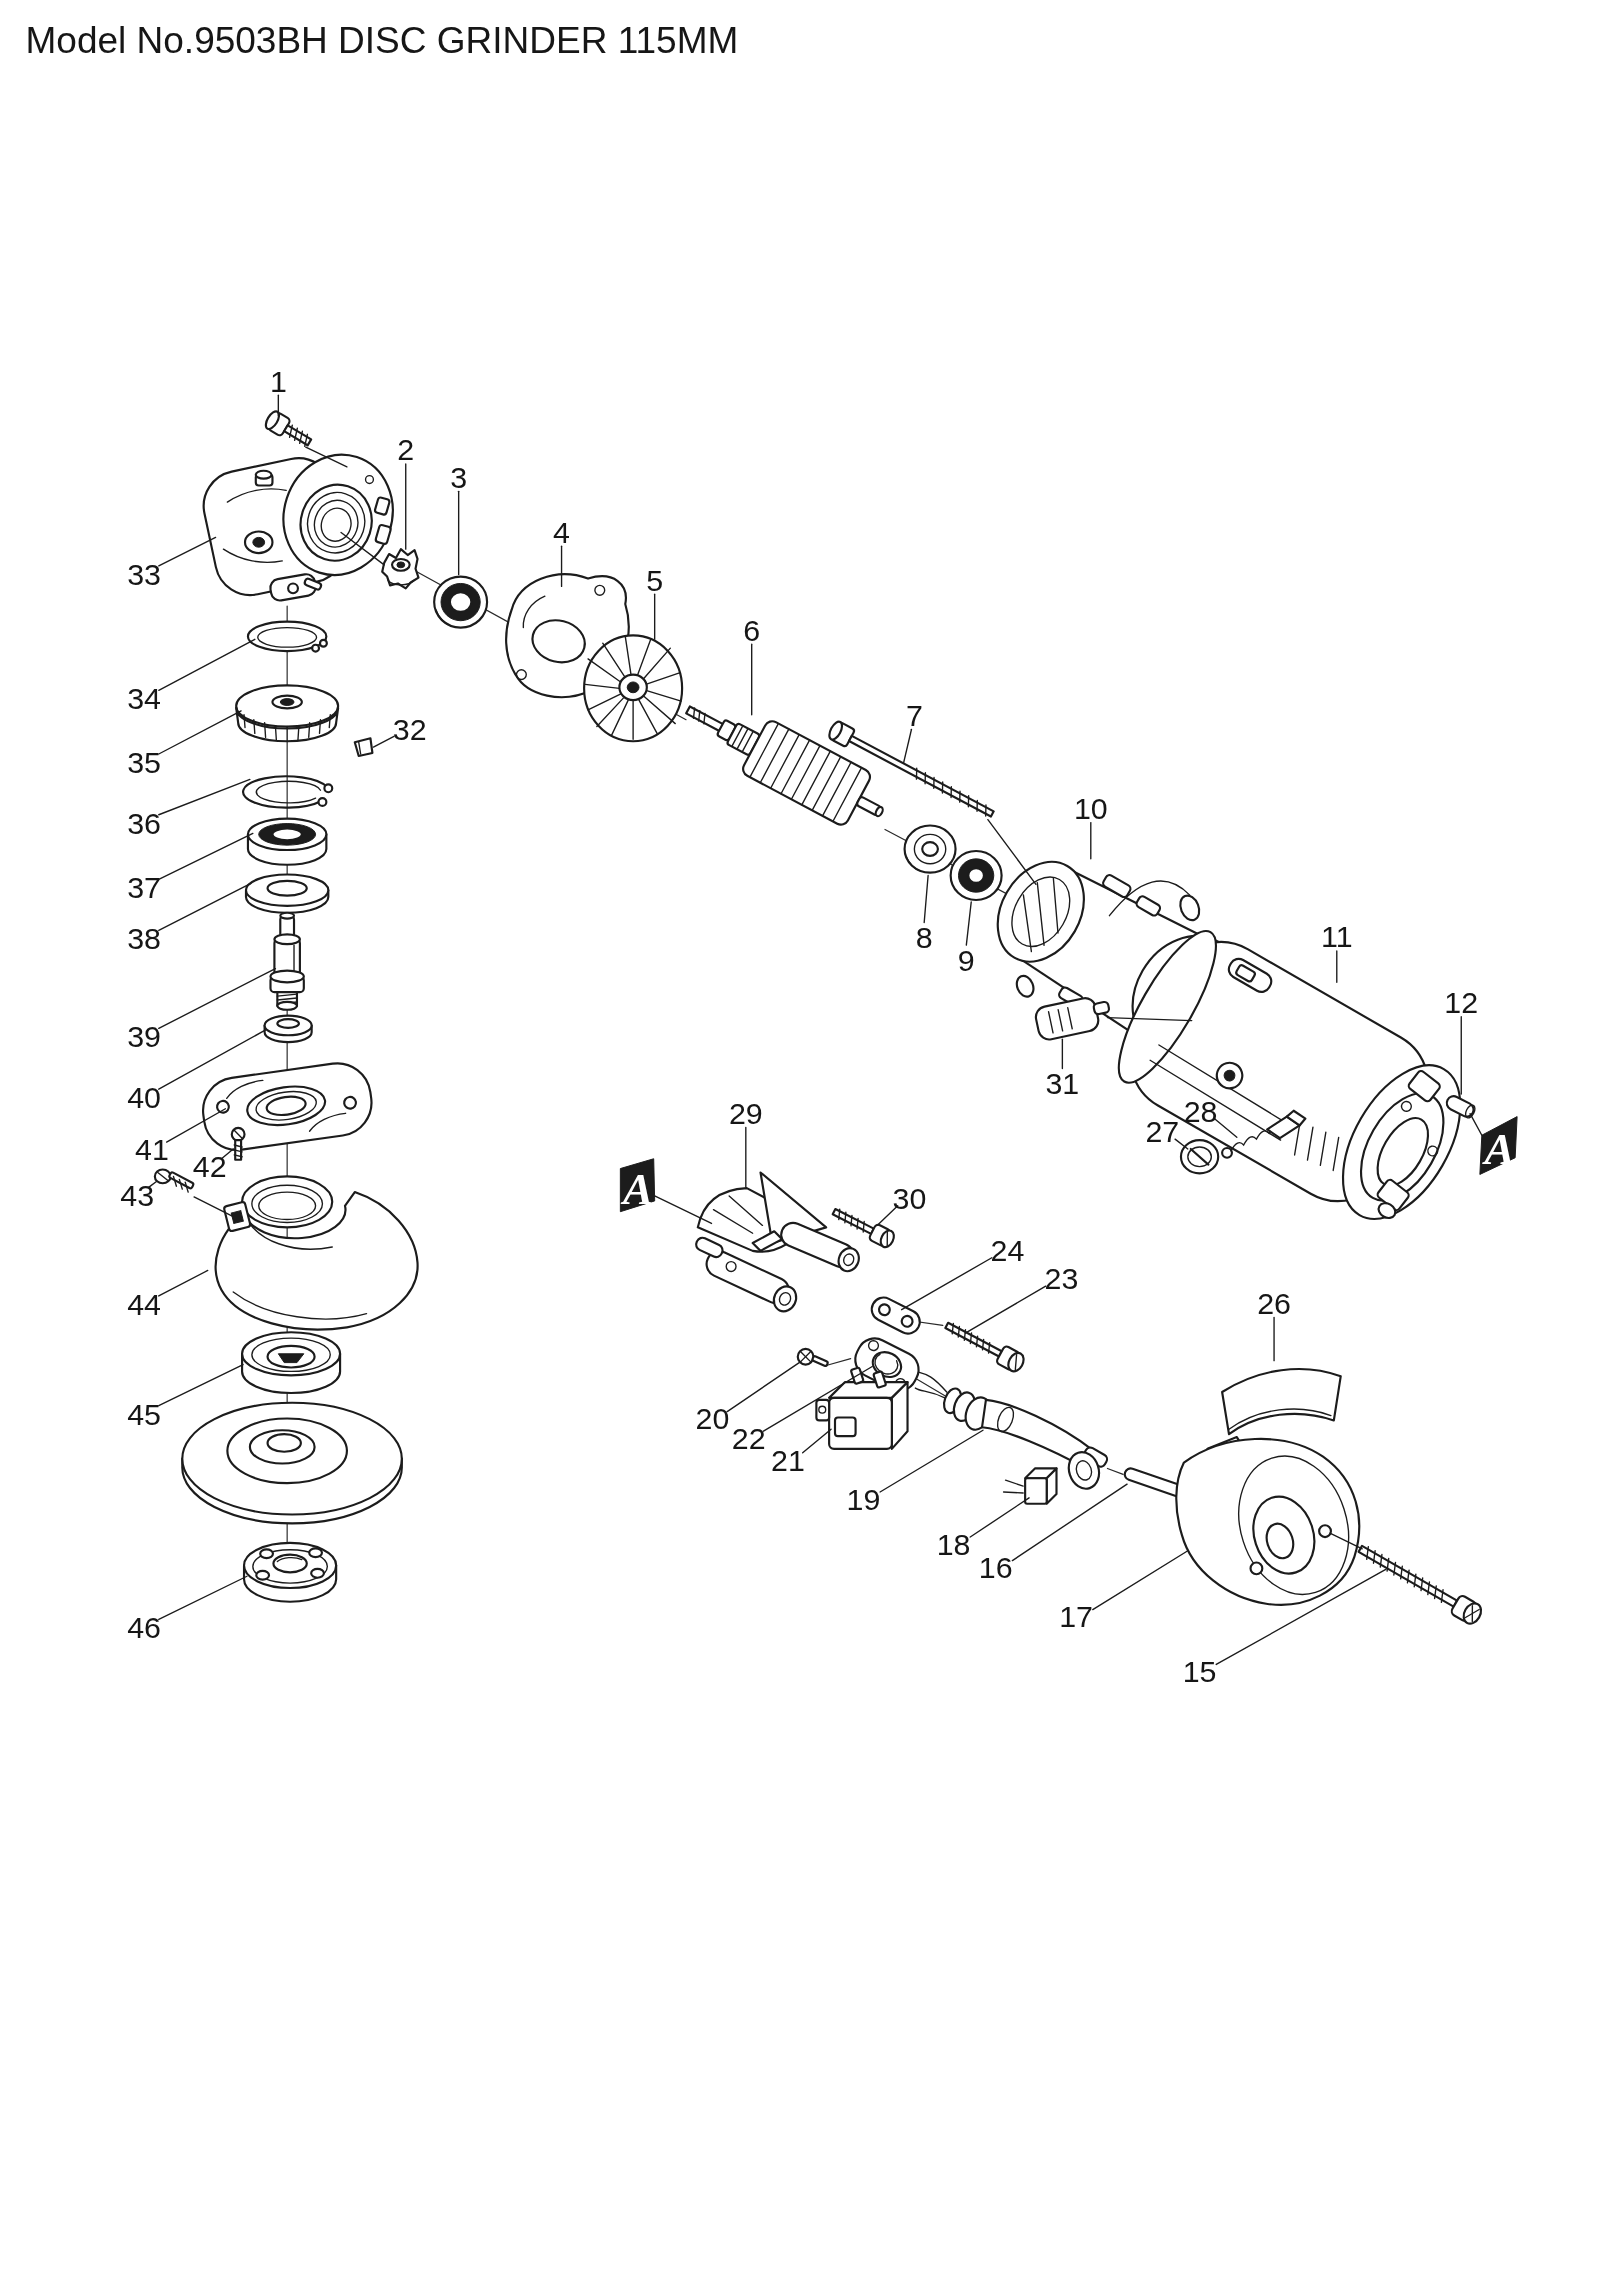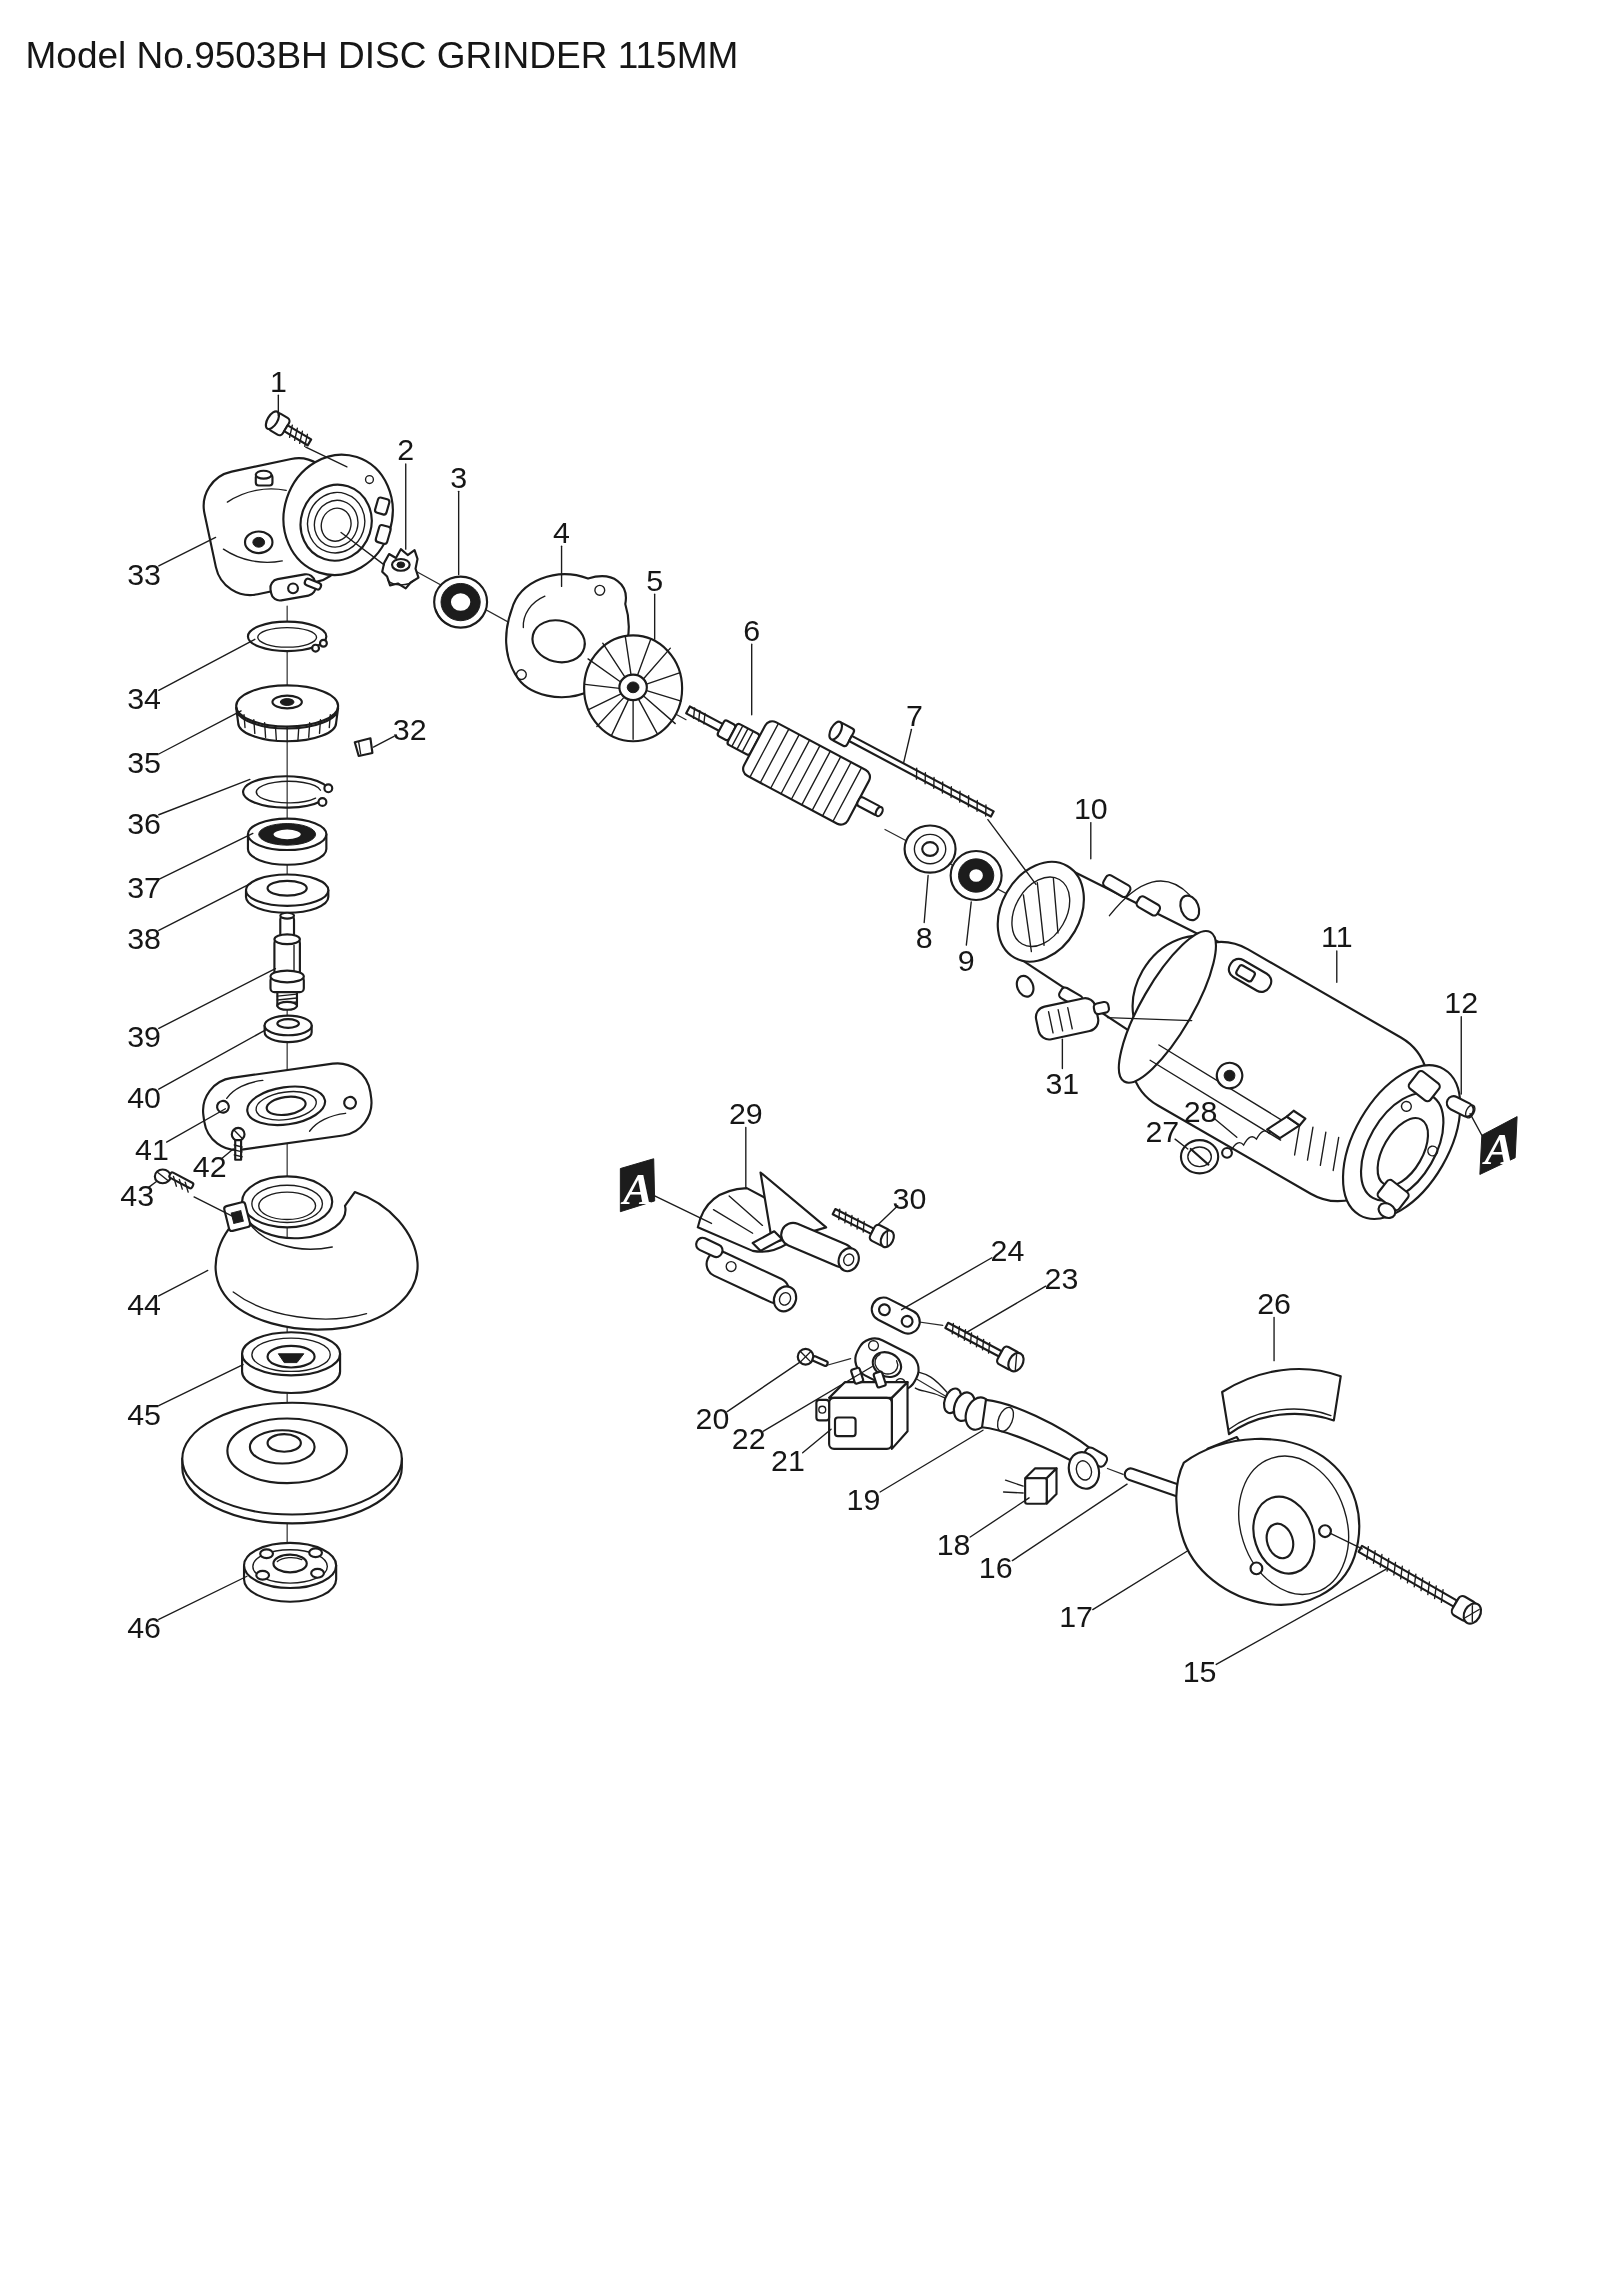--- a/index.html
+++ b/index.html
@@ -1,17 +1,17 @@
 <!DOCTYPE html>
 <html><head>
 <meta charset="utf-8">
 <style>
   html,body{margin:0;padding:0;background:#ffffff;}
   body{width:1621px;height:2293px;position:relative;font-family:"Liberation Sans",sans-serif;}
-  #page-title{position:absolute;left:25.5px;top:19.6px;font-size:37px;color:#161616;letter-spacing:0;white-space:nowrap;margin-top:15px;}
+  #page-title{position:absolute;left:25.5px;top:19.6px;font-size:37px;color:#161616;letter-spacing:0;white-space:nowrap;}
   #diagram-svg{position:absolute;left:0;top:0;width:1621px;height:2293px;}
   .ol{fill:#ffffff;stroke:#1c1c1c;stroke-width:2.2;stroke-linejoin:round;stroke-linecap:round;}
   .ln{fill:none;stroke:#1c1c1c;stroke-width:2.2;stroke-linejoin:round;stroke-linecap:round;}
   .tn{fill:none;stroke:#1c1c1c;stroke-width:1.4;stroke-linecap:round;}
   .ax{fill:none;stroke:#2a2a2a;stroke-width:1.2;stroke-linecap:round;}
   .dk{fill:#1c1c1c;stroke:#1c1c1c;stroke-width:1;}
   .callout-num{font-family:"Liberation Sans",sans-serif;font-size:31px;fill:#161616;}
   .marker-letter{font-family:"Liberation Serif",serif;font-style:italic;font-weight:bold;font-size:46px;fill:#ffffff;}
 </style>
 </head>

